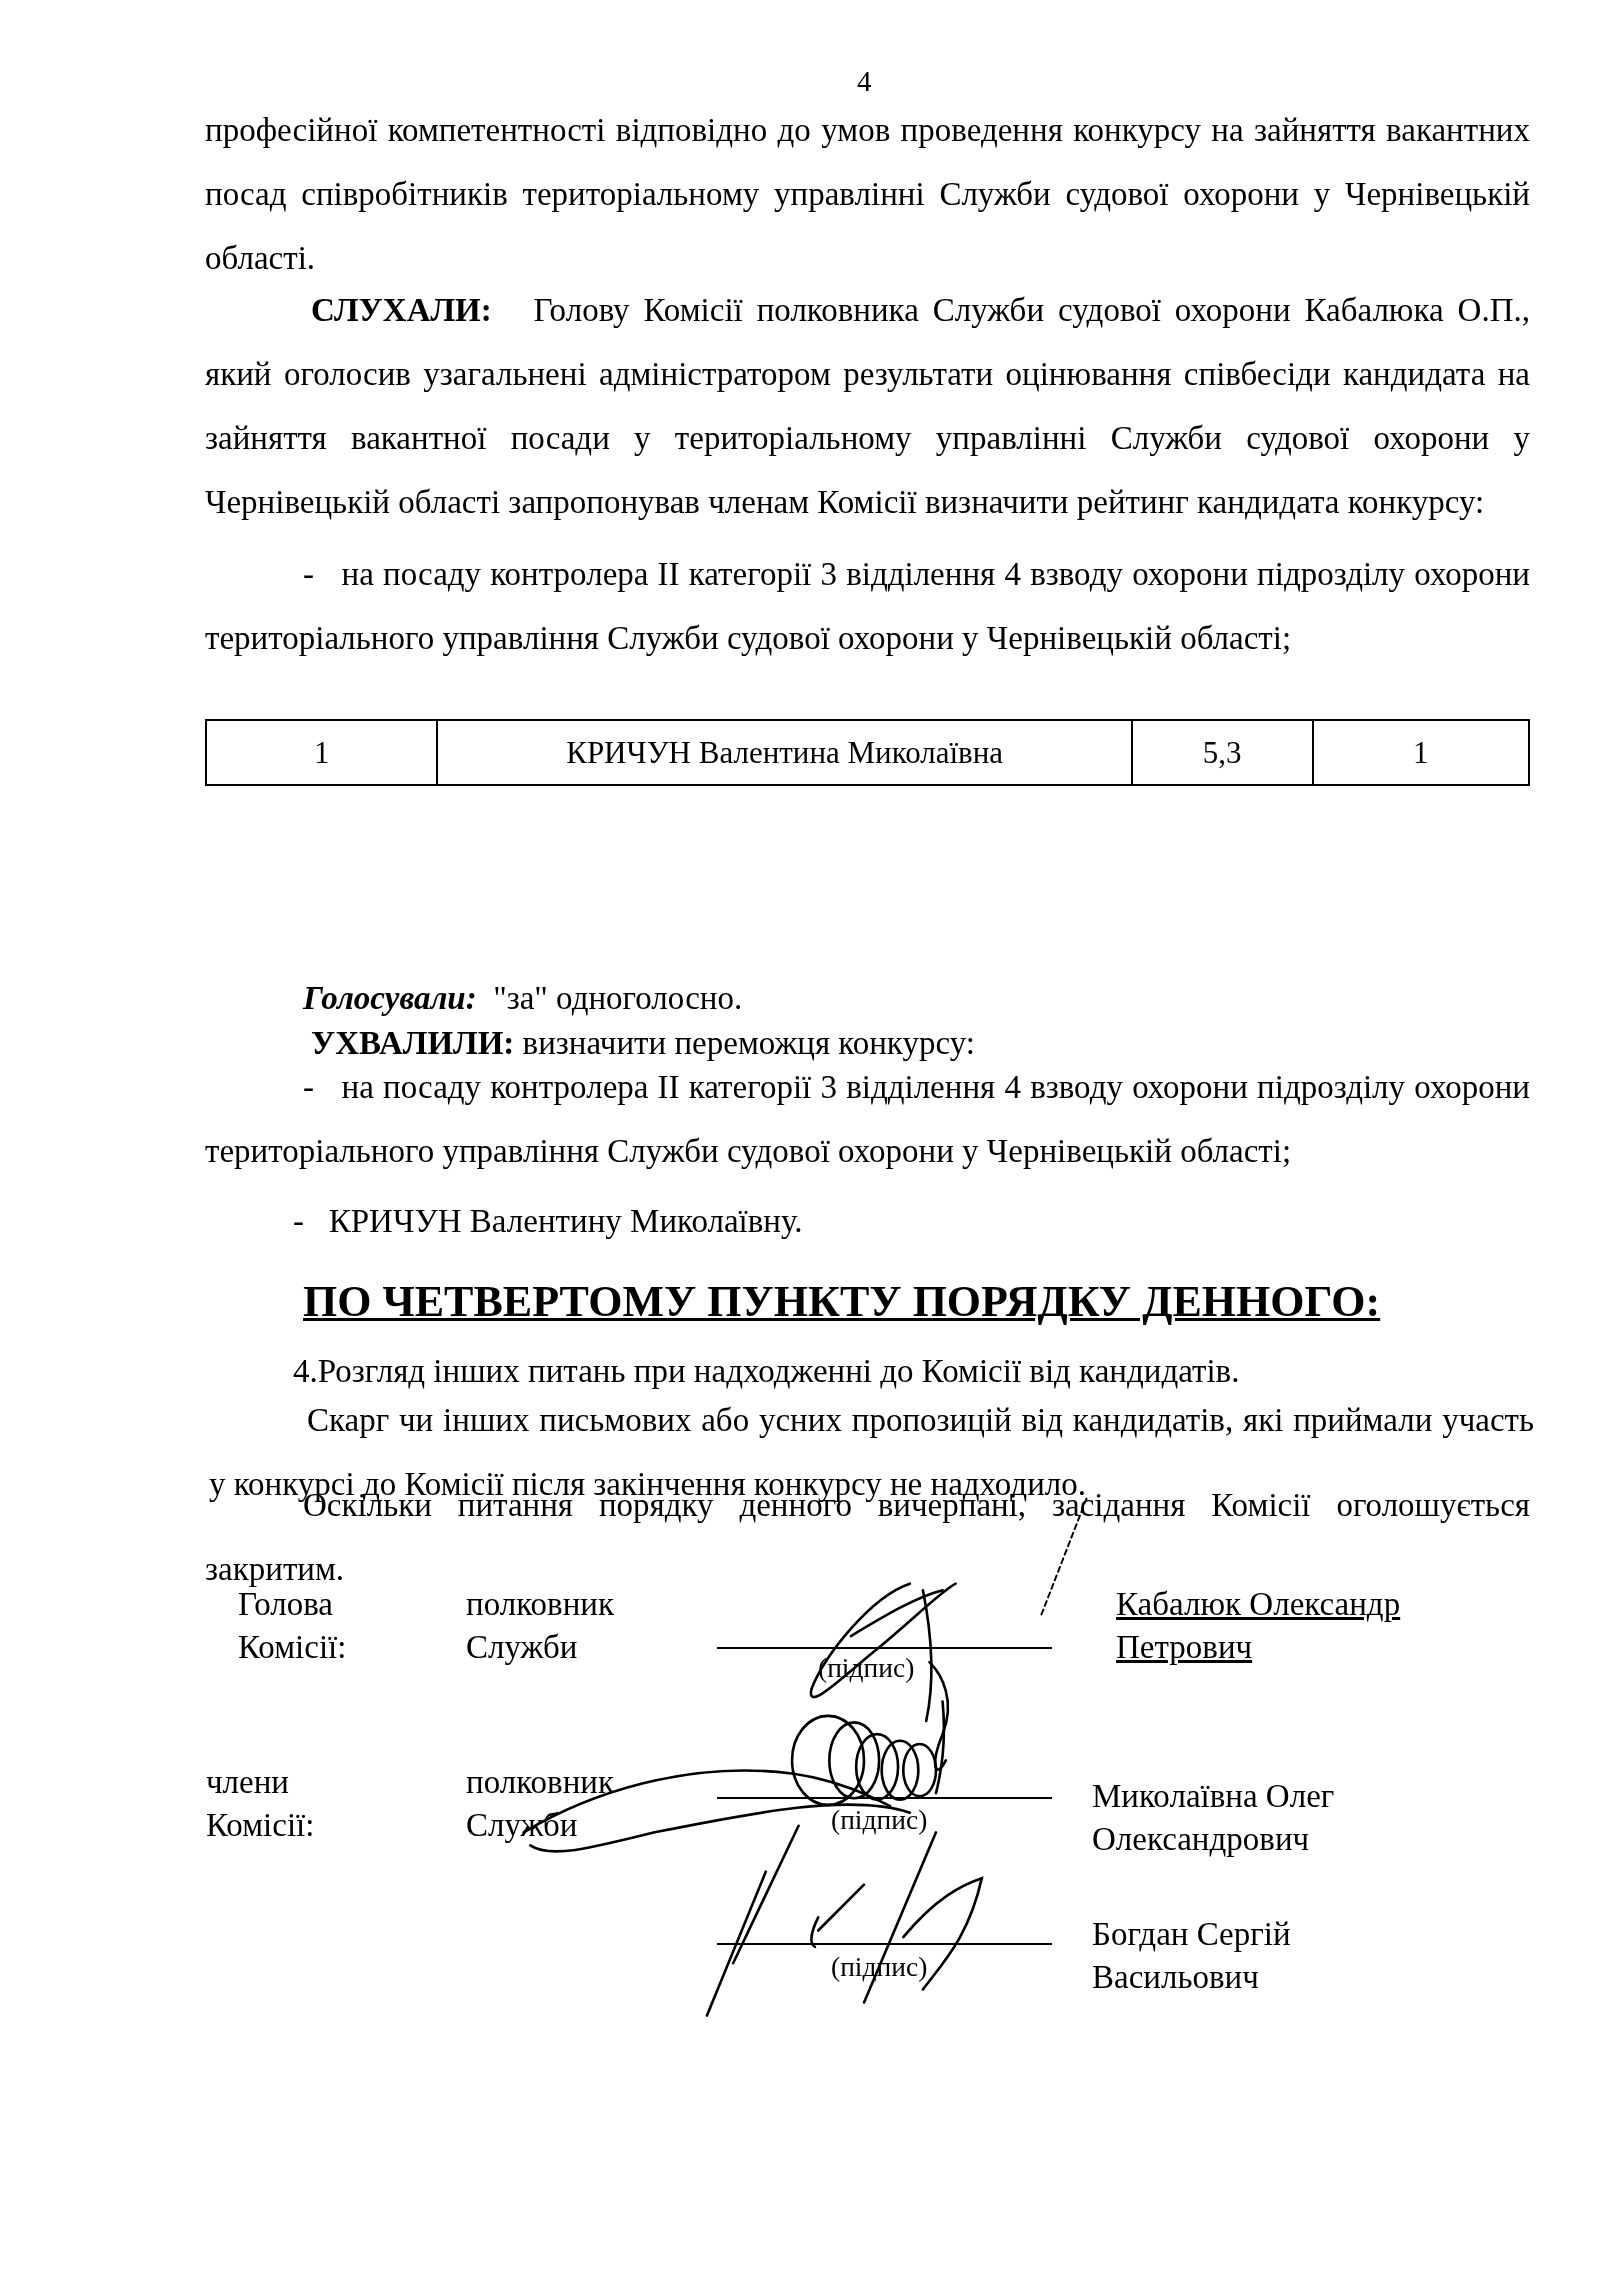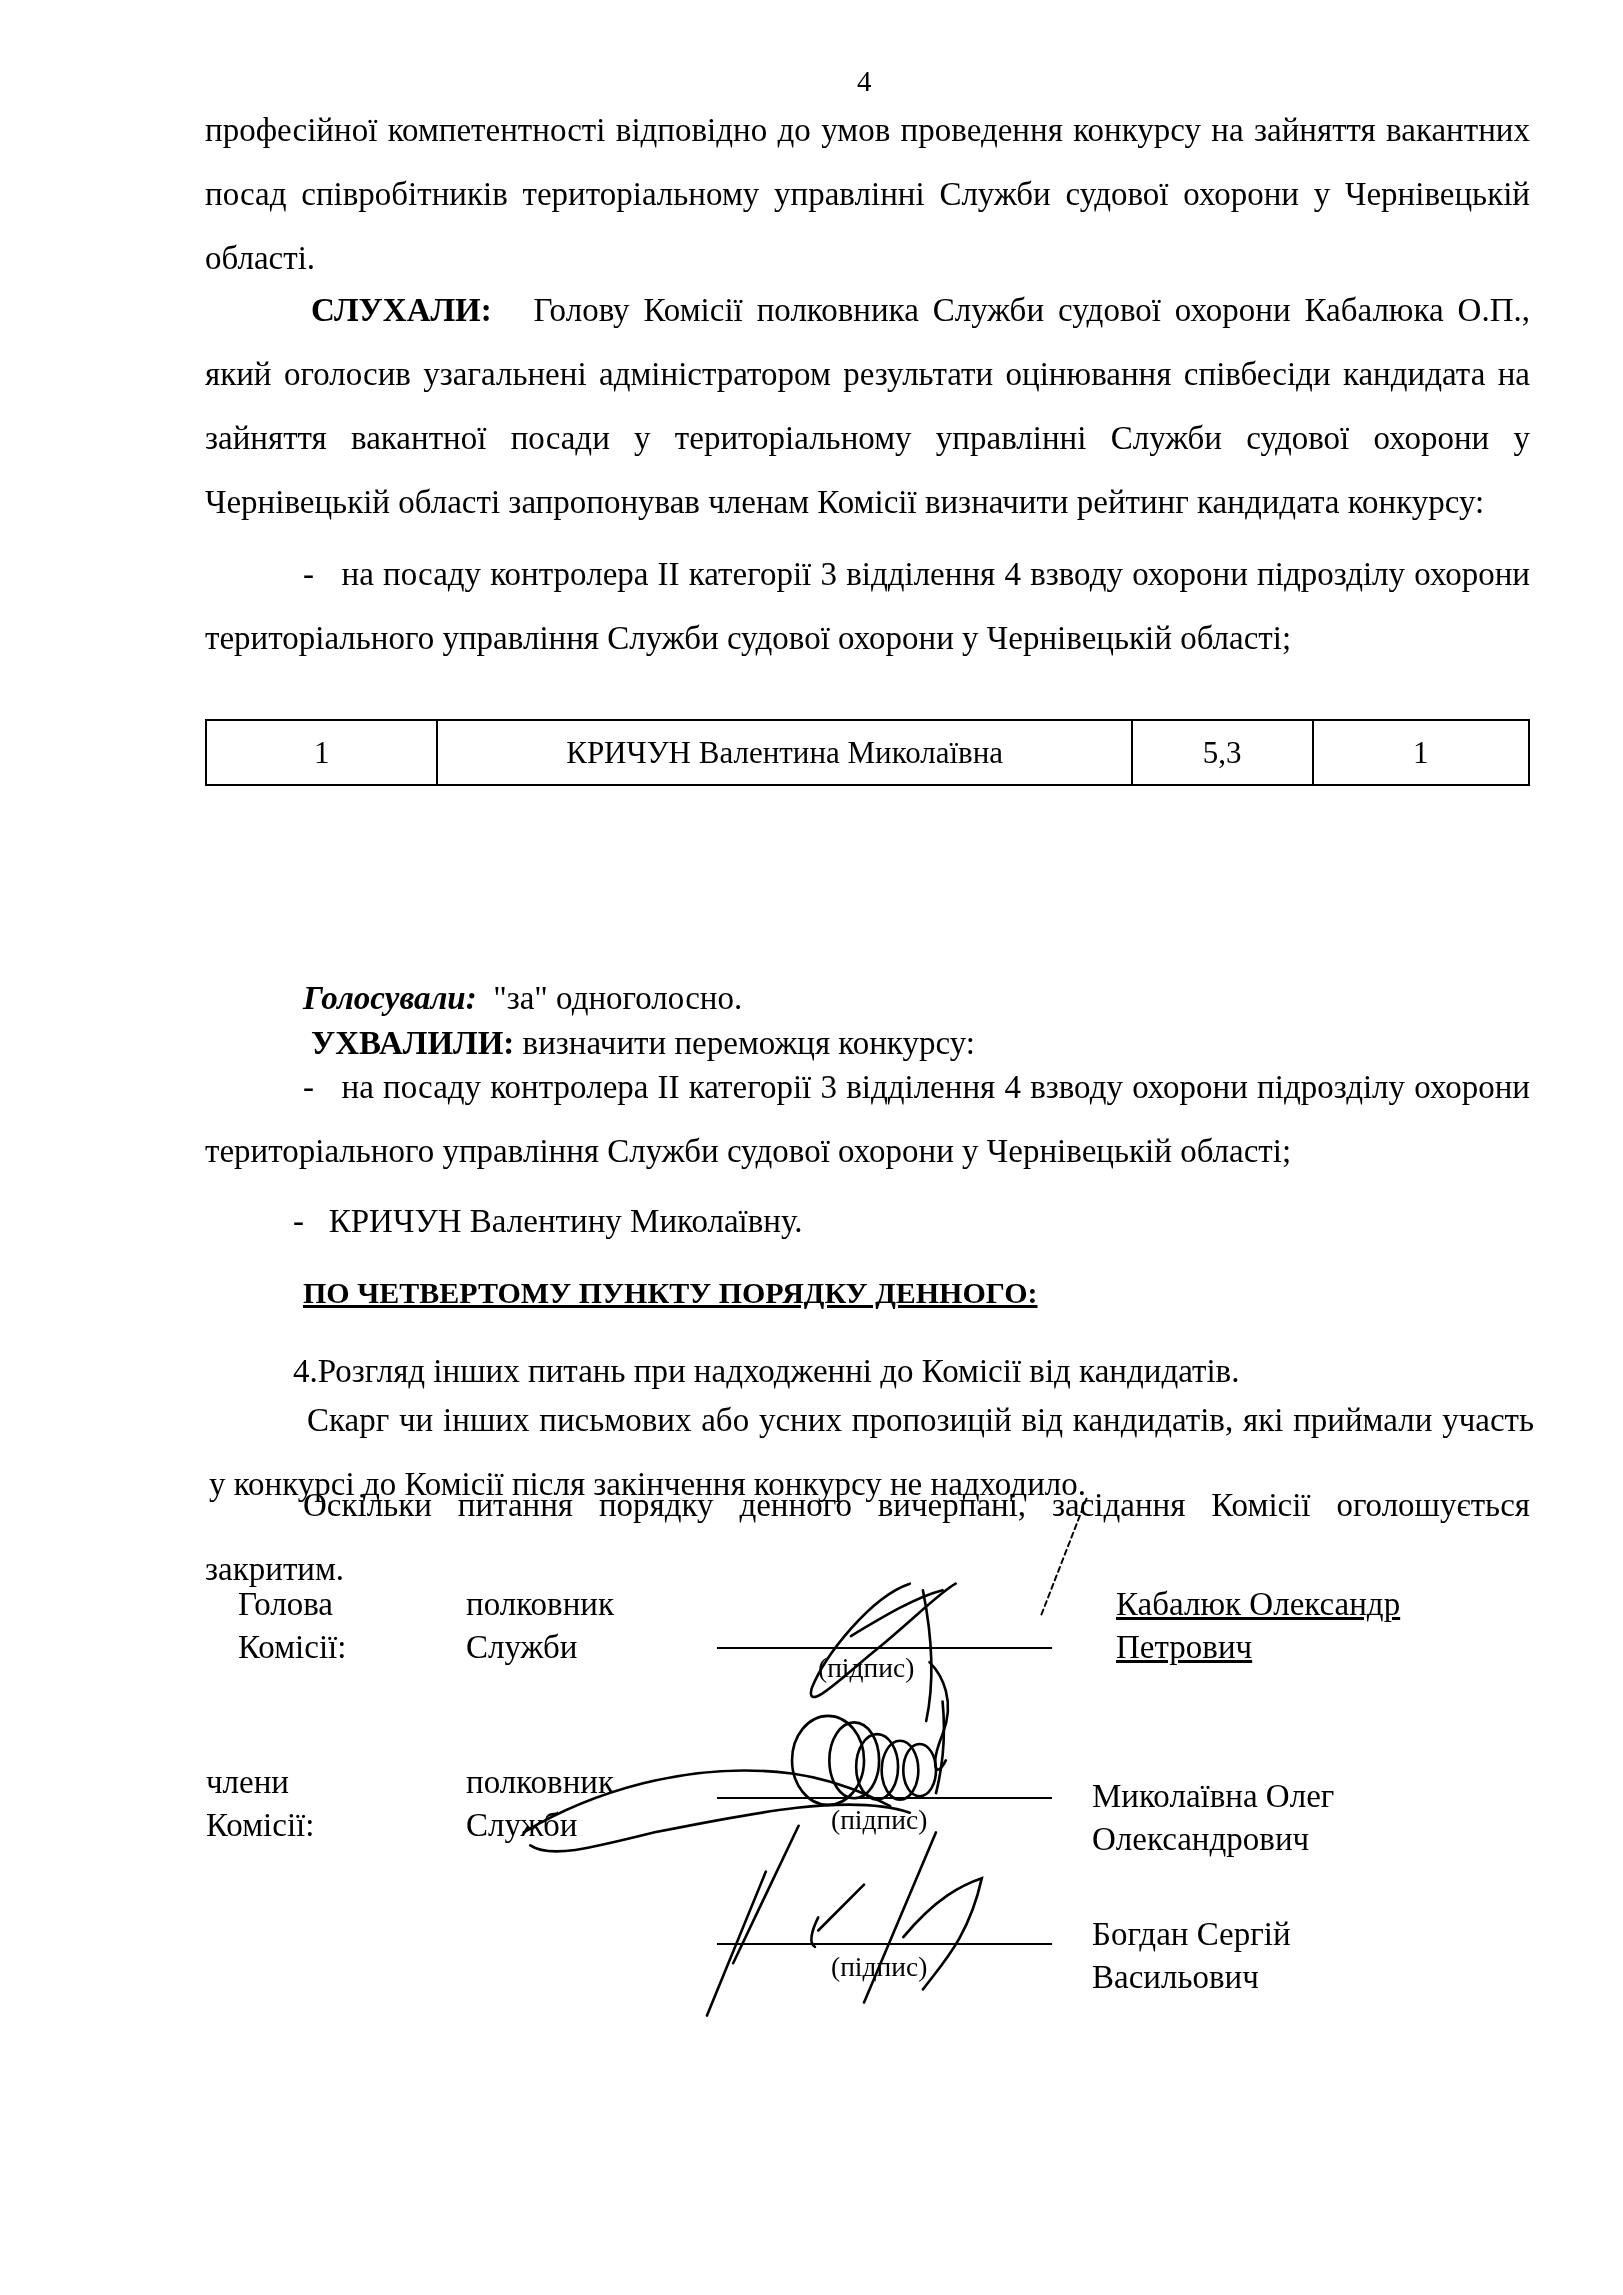--- a/index.html
+++ b/index.html
@@ -11,21 +11,21 @@
           text-align:justify; text-align-last:left; }
   .indent { text-indent:98px; }
   .b { font-weight:bold;margin-left:8px; }
   .bi { font-weight:bold; font-style:italic; }
   table.rating { position:absolute; left:205px; top:719px; width:1325px; border-collapse:collapse;
                  font-size:31px; }
   table.rating th, table.rating td { border:2.6px solid #000; text-align:center; vertical-align:middle;
                  font-weight:normal; padding:0 5.2px; line-height:39px; }
   table.rating th { height:131px; }
   table.rating td { height:63px; }
-  .heading { position:absolute; left:303px; top:1276px; font-size:30px; font-weight:bold; text-decoration:underline; text-decoration-thickness:3.3px; }
+  .heading { position:absolute; left:303px; top:1276px; font-size:44px; font-weight:bold; text-decoration:underline; text-decoration-thickness:3.3px; }
   .sig-text { position:absolute; font-size:33px; line-height:43px; }
   .sig-line { position:absolute; height:2px; background:#000; }
   .sig-caption { position:absolute; font-size:27.5px; }
   svg.scribble { position:absolute; left:0; top:0; pointer-events:none; }
 </style>
 </head>
 <body>
 
 <div class="abs page-num">4</div>
 

